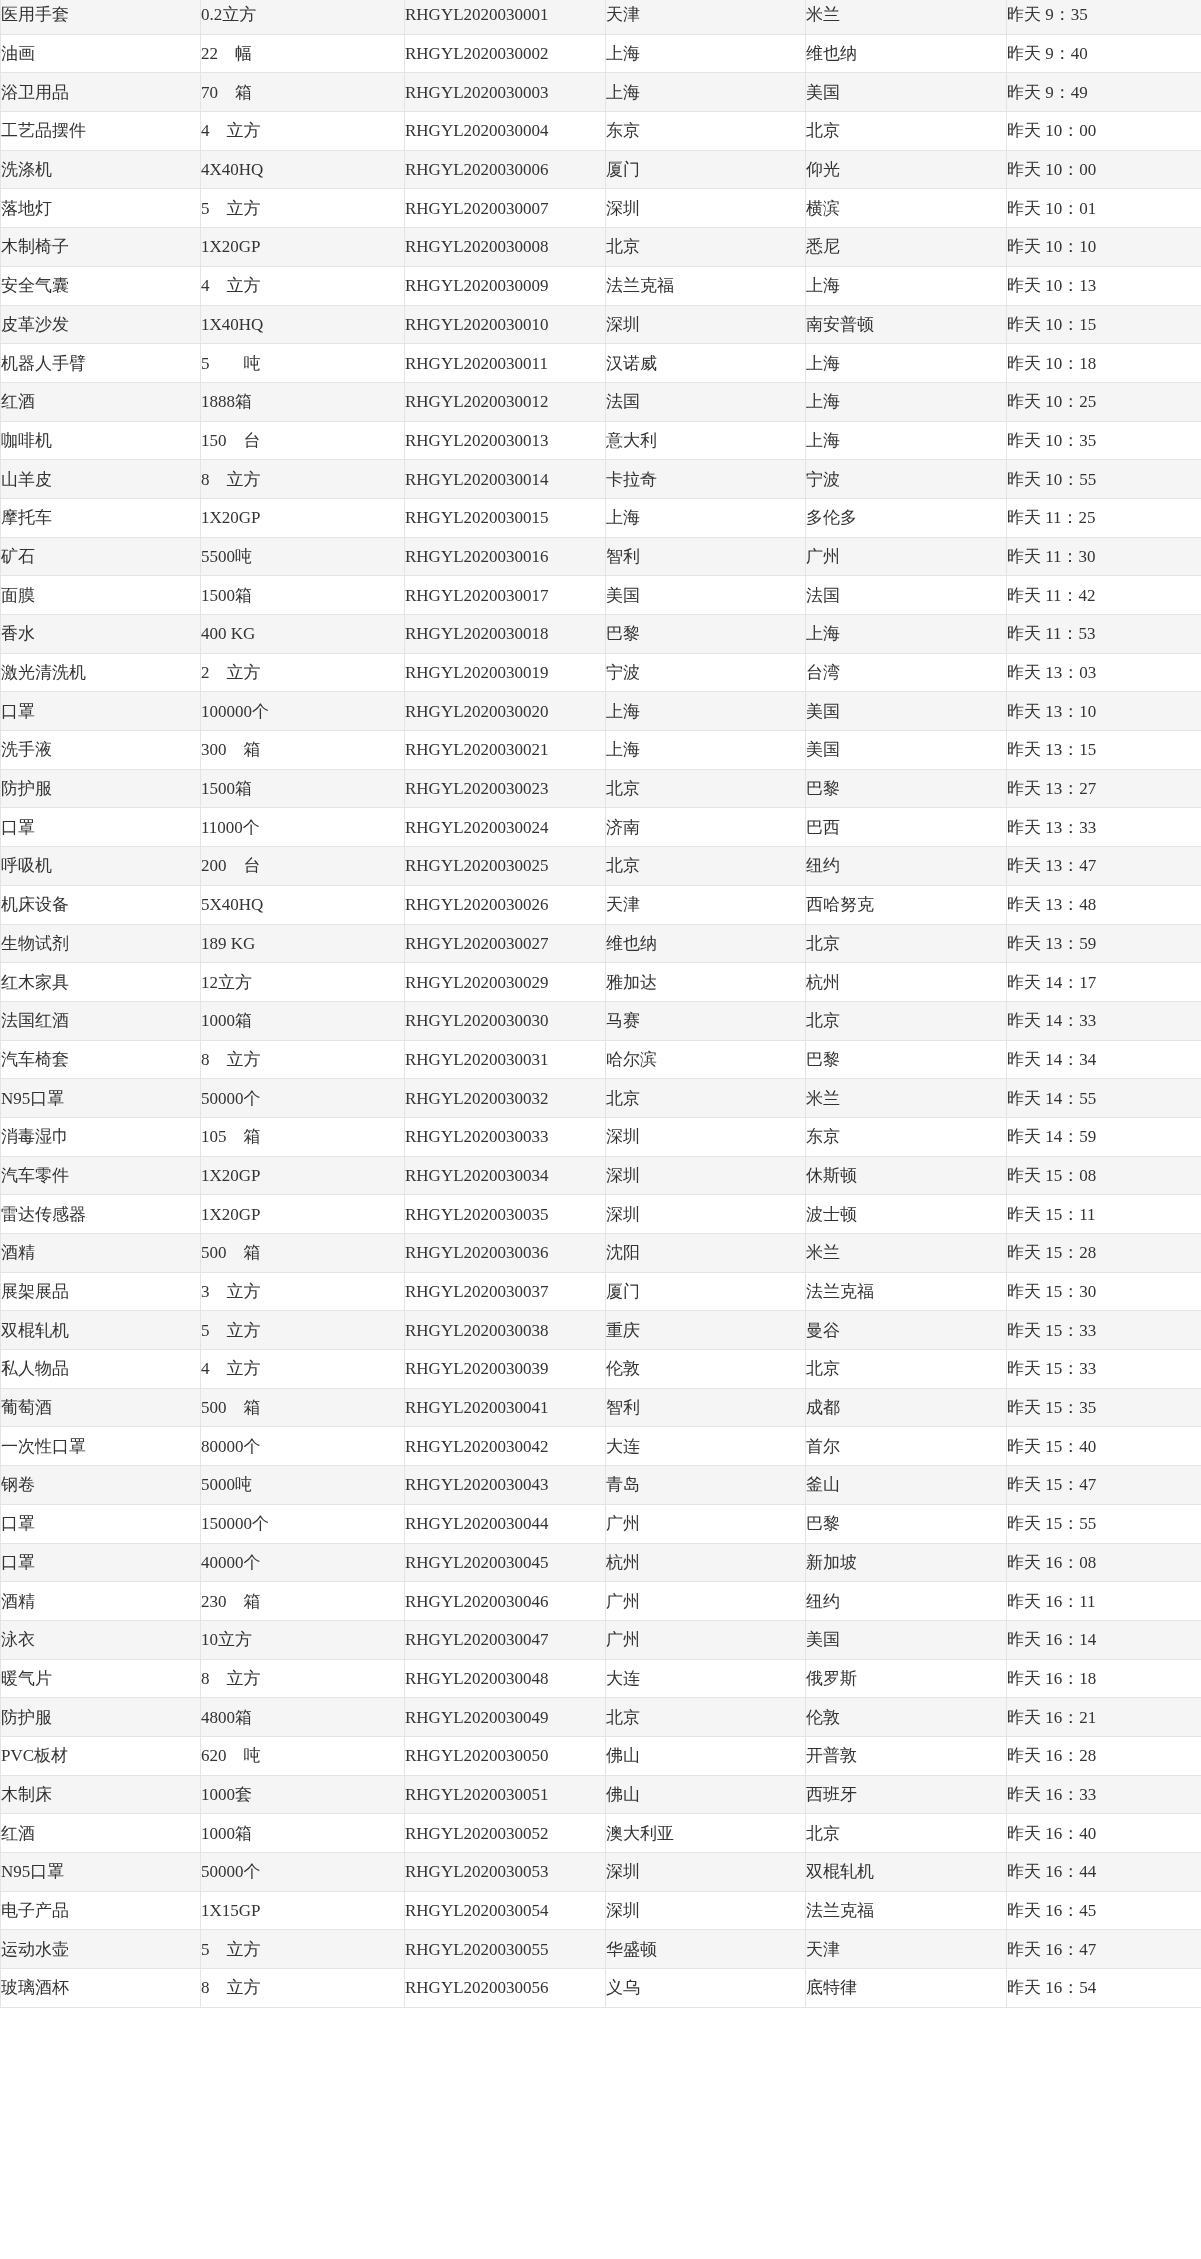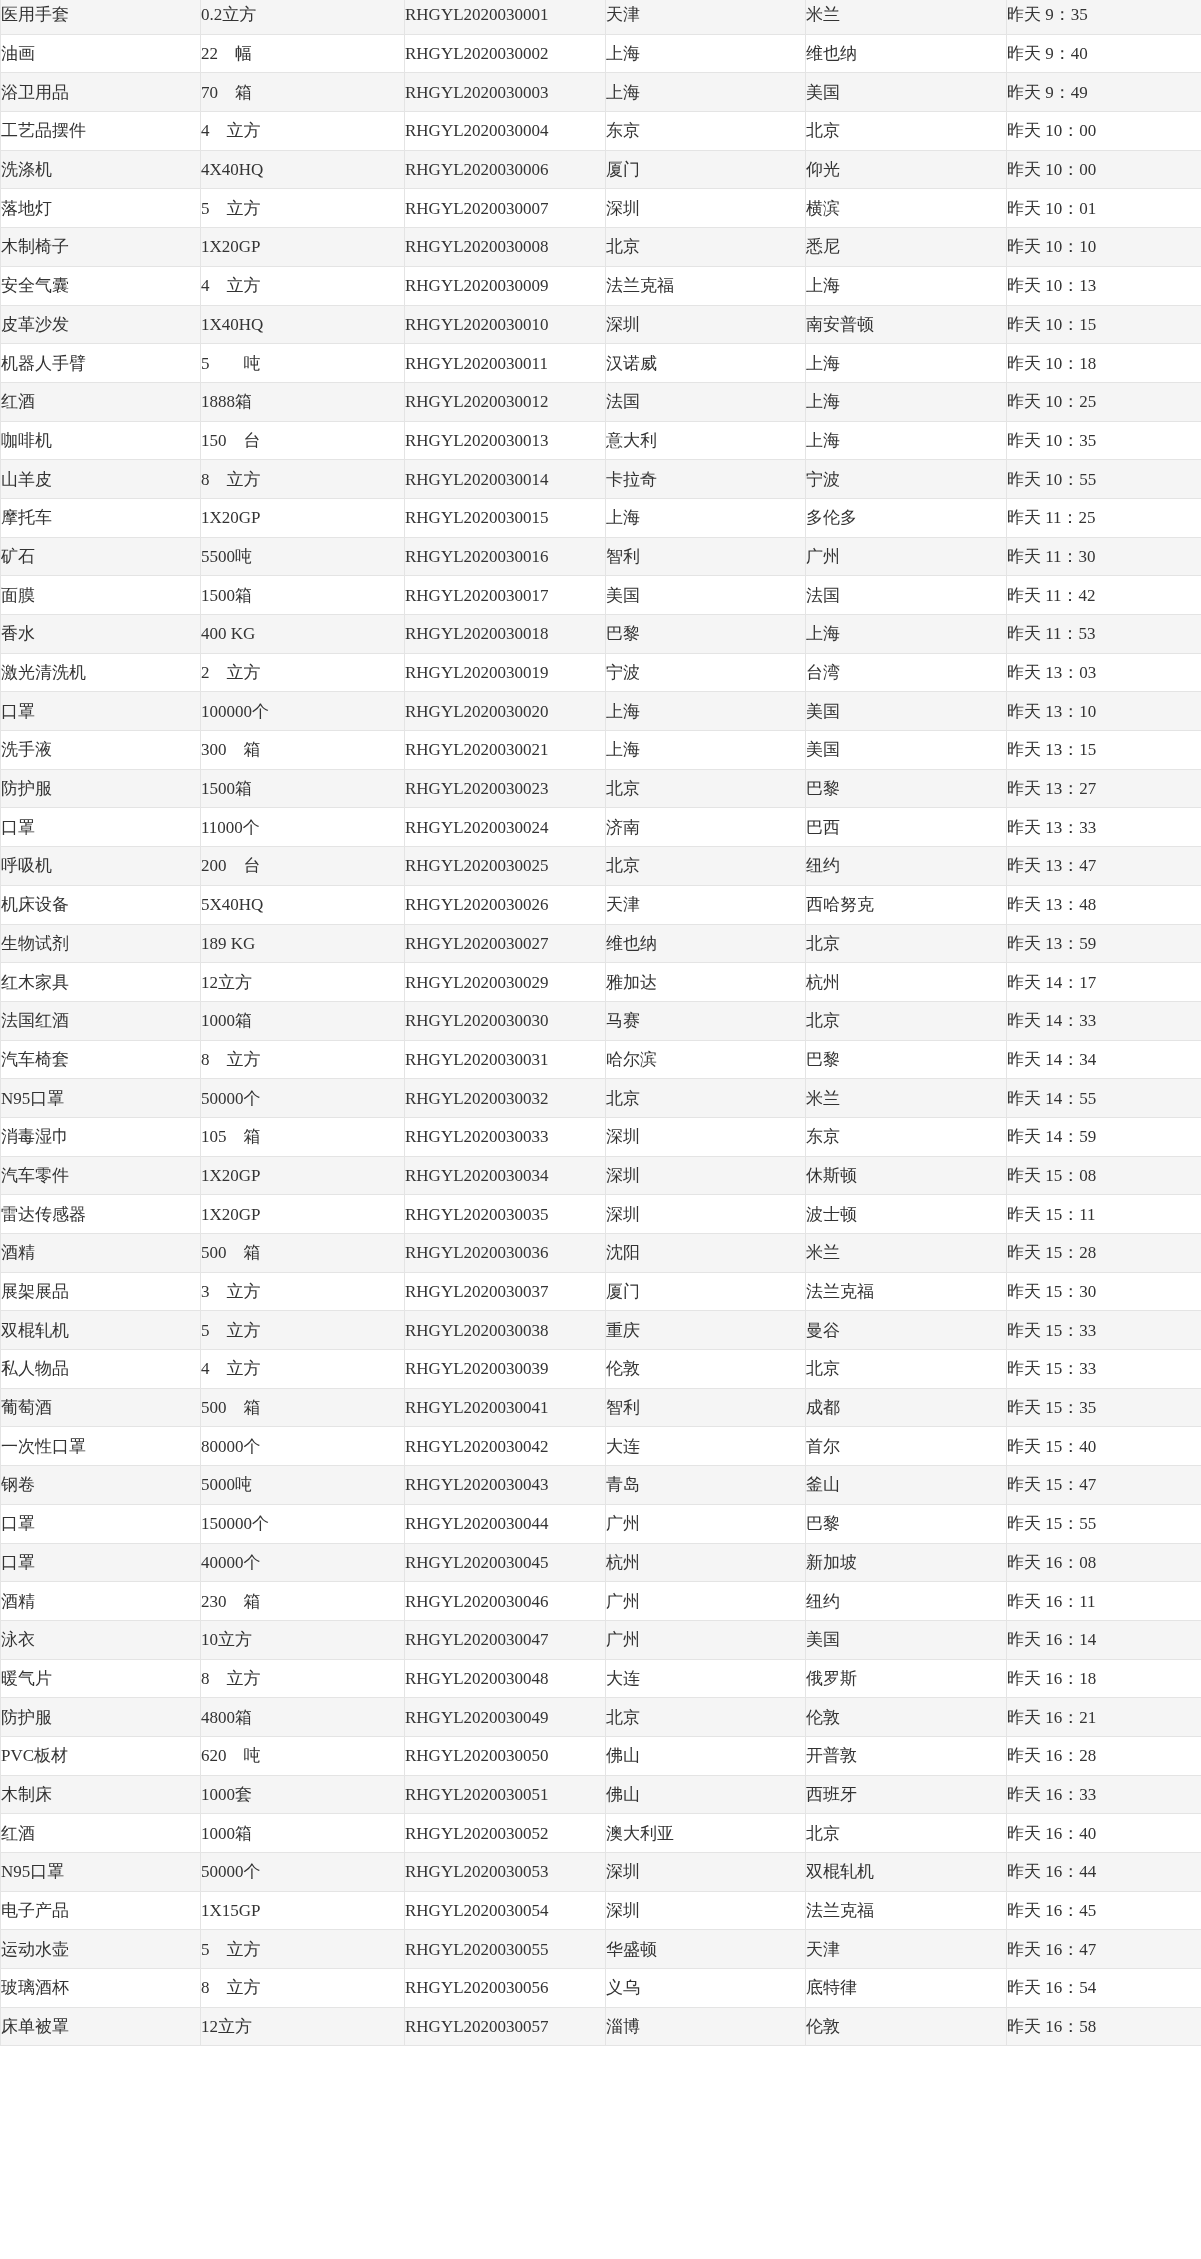--- a/index.html
+++ b/index.html
@@ -474,23 +474,15 @@
     <td class="c-time">昨天 16：47</td>
   </tr>
         <tr>
     <td class="c-product">玻璃酒杯</td>
     <td class="c-quantity">8　立方</td>
     <td class="c-order">RHGYL2020030056</td>
     <td class="c-origin">义乌</td>
     <td class="c-dest">底特律</td>
     <td class="c-time">昨天 16：54</td>
   </tr>
-        <tr>
-    <td class="c-product">床单被罩</td>
-    <td class="c-quantity">12立方</td>
-    <td class="c-order">RHGYL2020030057</td>
-    <td class="c-origin">淄博</td>
-    <td class="c-dest">伦敦</td>
-    <td class="c-time">昨天 16：58</td>
-  </tr>
       </tbody>
   </table>
 </div>
 
 </body></html>

